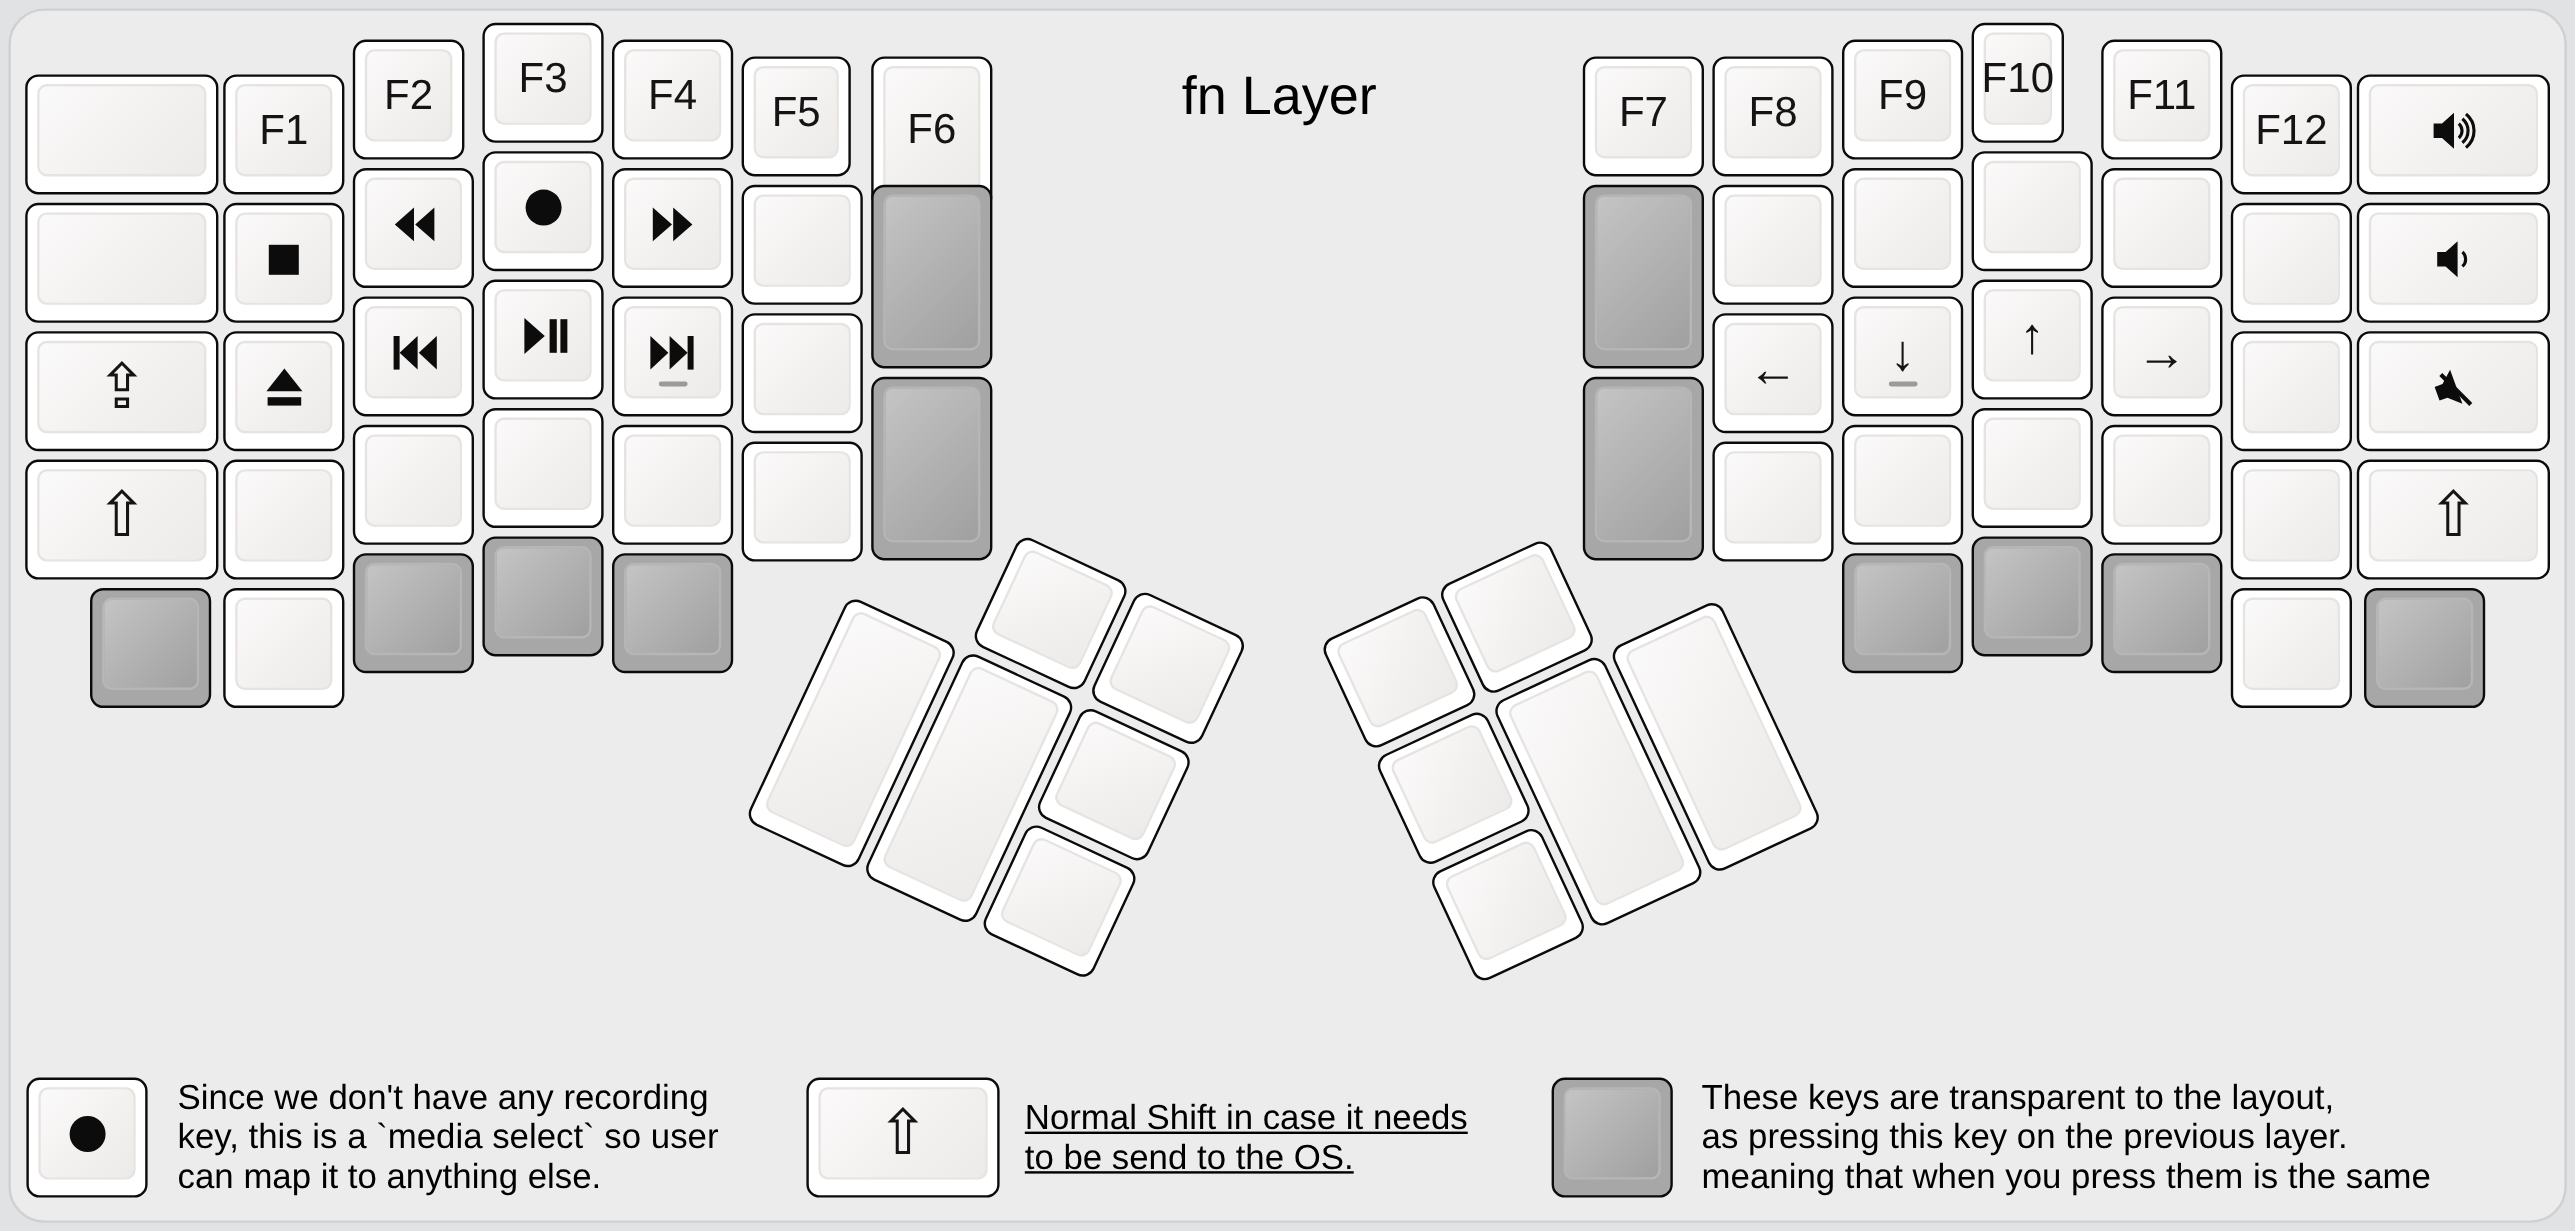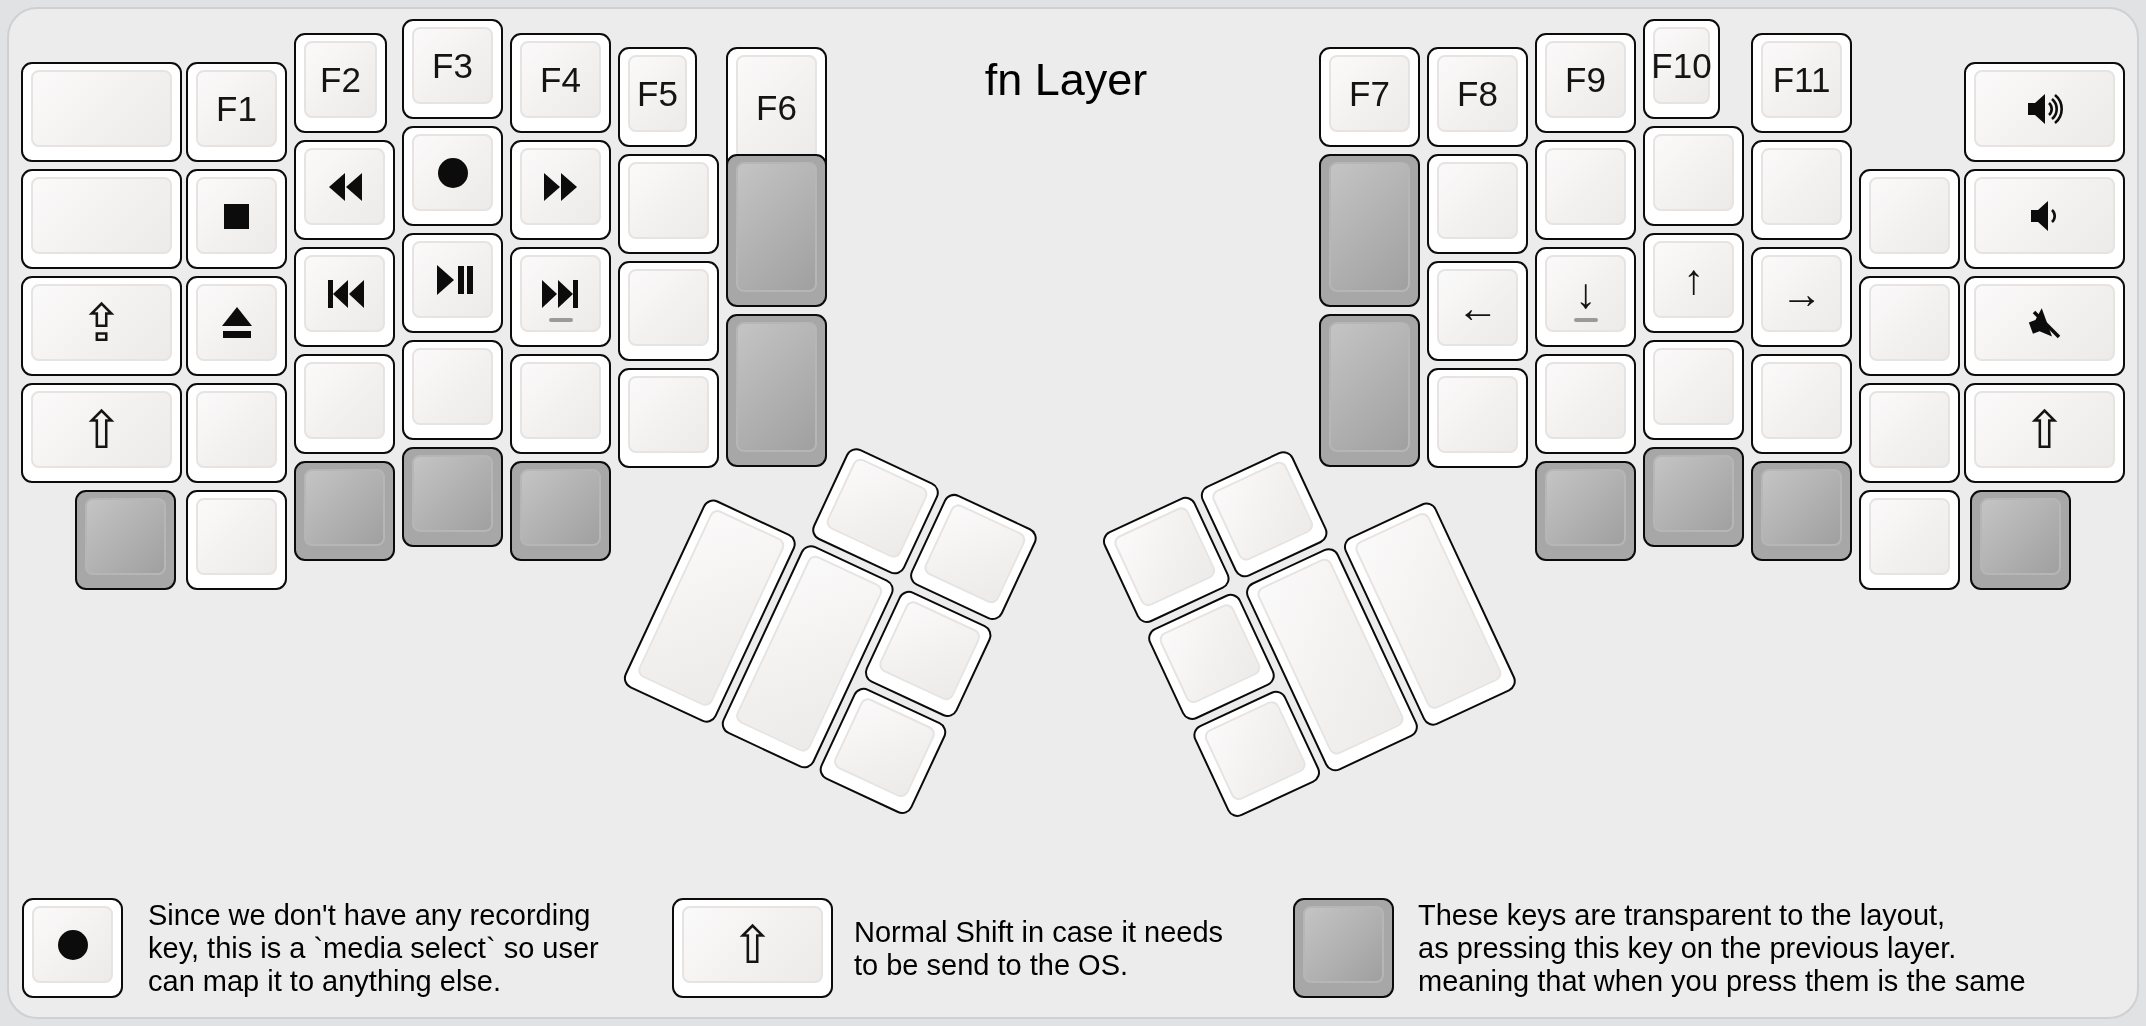--- a/index.html
+++ b/index.html
@@ -175,21 +175,21 @@
         </svg>
         <span class="homing"></span>
       </div>
     </div>
     <div class="key white" style="left: 510px; top: 354px; width: 101px; height: 100px;">
       <div class="keytop"></div>
     </div>
     <div class="key gray" style="left: 510px; top: 461px; width: 101px; height: 100px;">
       <div class="keytop"></div>
     </div>
-    <div class="key white" style="left: 618px; top: 47px; width: 79px; height: 100px;">
+    <div class="key white" style="left: 618px; top: 47px; width: 91px; height: 100px;">
       <div class="keytop">
         <span class="klabel">F5</span>
       </div>
     </div>
     <div class="key white" style="left: 618px; top: 154px; width: 101px; height: 100px;">
       <div class="keytop"></div>
     </div>
     <div class="key white" style="left: 618px; top: 261px; width: 101px; height: 100px;">
       <div class="keytop"></div>
     </div>
@@ -287,20 +287,25 @@
     <div class="key white" style="left: 1751px; top: 247px; width: 101px; height: 100px;">
       <div class="keytop">
         <span class="glyph glyph-arrow">→</span>
       </div>
     </div>
     <div class="key white" style="left: 1751px; top: 354px; width: 101px; height: 100px;">
       <div class="keytop"></div>
     </div>
     <div class="key gray" style="left: 1751px; top: 461px; width: 101px; height: 100px;">
       <div class="keytop"></div>
+    </div>
+    <div class="key white" style="left: 1859px; top: 62px; width: 101px; height: 100px;">
+      <div class="keytop">
+        <span class="klabel">F12</span>
+      </div>
     </div>
     <div class="key white" style="left: 1859px; top: 169px; width: 101px; height: 100px;">
       <div class="keytop"></div>
     </div>
     <div class="key white" style="left: 1859px; top: 276px; width: 101px; height: 100px;">
       <div class="keytop"></div>
     </div>
     <div class="key white" style="left: 1859px; top: 383px; width: 101px; height: 100px;">
       <div class="keytop"></div>
     </div>
@@ -393,21 +398,21 @@
     <div class="legend-text" style="left: 148px; top: 899px;">
       <div>Since we don't have any recording</div>
       <div>key, this is a `media select` so user</div>
       <div>can map it to anything else.</div>
     </div>
     <div class="key white" style="left: 672px; top: 898px; width: 161px; height: 100px;">
       <div class="keytop">
         <span class="glyph glyph-shift">⇧</span>
       </div>
     </div>
-    <div class="legend-text" style="left: 854px; top: 916px;">
+    <div class="legend-text" style="left: 854px; top: 916px; text-decoration: underline;">
       <div>Normal Shift in case it needs</div>
       <div>to be send to the OS.</div>
     </div>
     <div class="key gray" style="left: 1293px; top: 898px; width: 101px; height: 100px;">
       <div class="keytop"></div>
     </div>
     <div class="legend-text" style="left: 1418px; top: 899px;">
       <div>These keys are transparent to the layout,</div>
       <div>as pressing this key on the previous layer.</div>
       <div>meaning that when you press them is the same</div>

